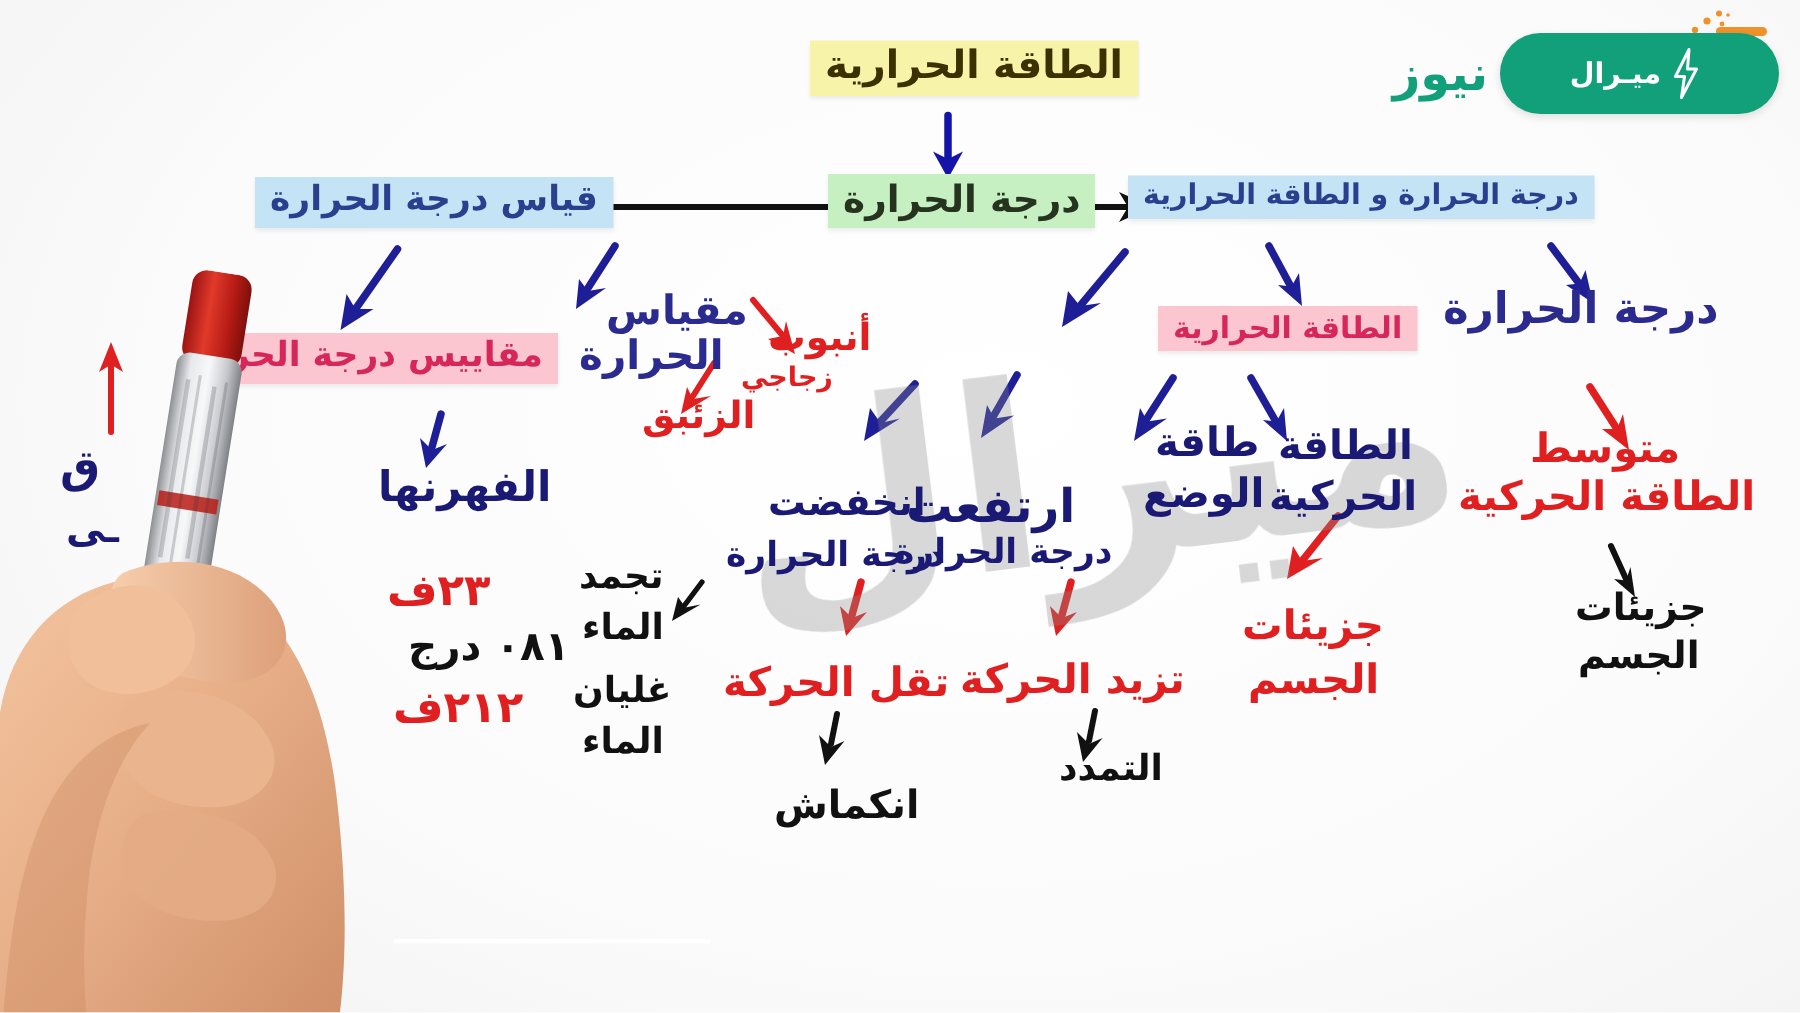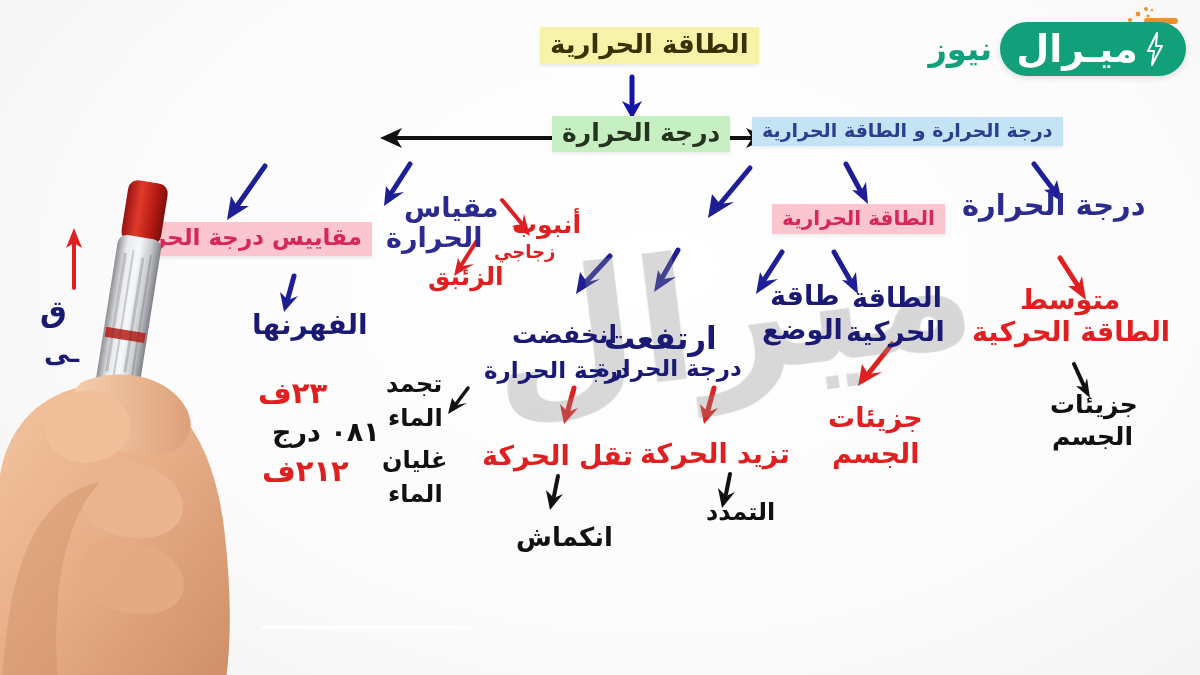--- a/index.html
+++ b/index.html
@@ -63,21 +63,21 @@
   
   #logo{position:absolute;right:14px;top:14px;height:70px;display:flex;align-items:center;gap:8px;}
   #logo .pill{
     background:#12a07a;border-radius:36px;
     height:54px;min-width:150px;
     display:flex;align-items:center;justify-content:center;gap:6px;
     padding:0 20px 0 16px;
     box-shadow:0 2px 6px rgba(0,0,0,.12);
   }
   #logo .pill .brand{
-    color:#fff;font-size:38px;font-weight:700;direction:rtl;letter-spacing:1px;
+    color:#fff;font-size:19px;font-weight:700;direction:rtl;letter-spacing:1px;
   }
   #logo .newsword{
     color:#12a07a;font-size:32px;font-weight:700;direction:rtl;letter-spacing:0px;
   }
   .bolt{width:22px;height:34px;}
   #sunburst{position:absolute;right:16px;top:4px;width:64px;height:48px;}
 
   #whiteline{
     position:absolute;left:262px;top:626px;width:212px;height:3px;
     background:#ffffff;opacity:.95;border-radius:2px;
@@ -259,20 +259,21 @@
       <path d="M8 32 L12 16 L17 23 L27 21 Z" fill="#111"></path>
     </svg>
   </div>
 
   <div id="watermark">ميرال</div>
 
   <div class="boxed hl-yellow" style="left:540px;top:27px;font-size:26px;">الطاقة الحرارية</div>
 
   <div class="boxed hl-green" style="left:552px;top:116px;font-size:25px;">درجة الحرارة</div>
 
+  <div class="boxed hl-blue" style="left:170px;top:118px;font-size:23px;">قياس درجة الحرارة</div>
 
   <div class="boxed hl-pink" style="left:143px;top:222px;font-size:23px;">مقاييس درجة الحر</div>
 
   <div class="boxed hl-blue" style="left:752px;top:117px;font-size:19px;">درجة الحرارة و الطاقة الحرارية</div>
 
 
   <div class="boxed hl-pink" style="left:772px;top:204px;font-size:20px;">الطاقة الحرارية</div>
 
   <div class="node blue" style="left:404px;top:194px;font-size:27px;">مقياس</div>
   <div class="node blue" style="left:386px;top:224px;font-size:27px;">الحرارة</div>

